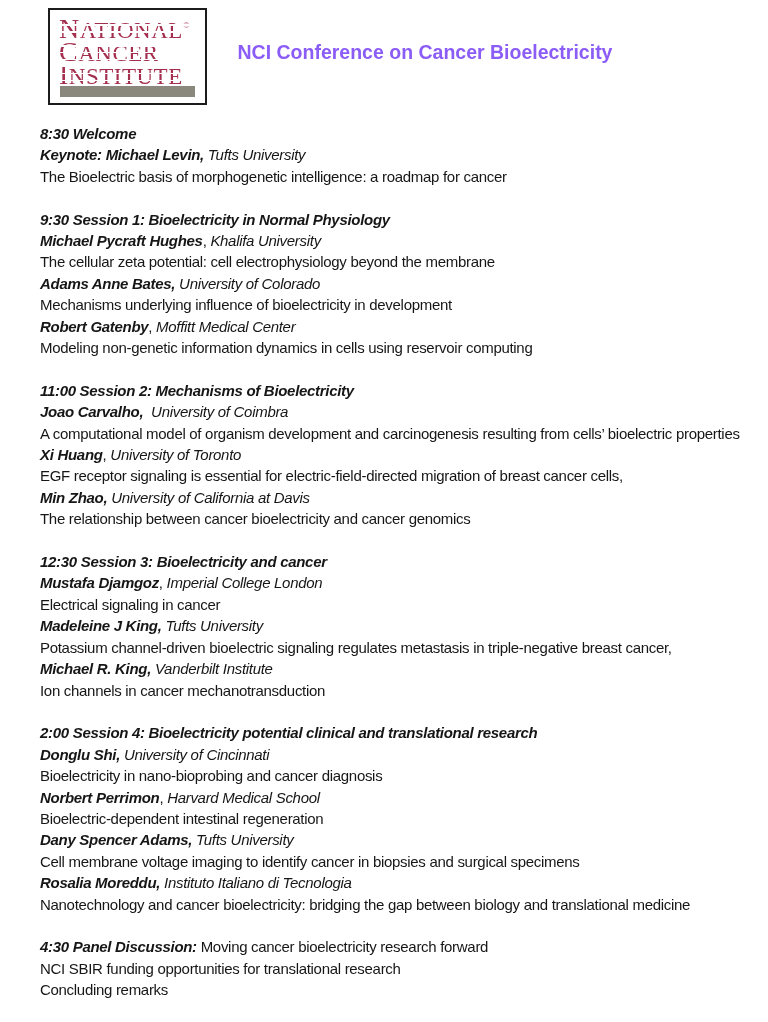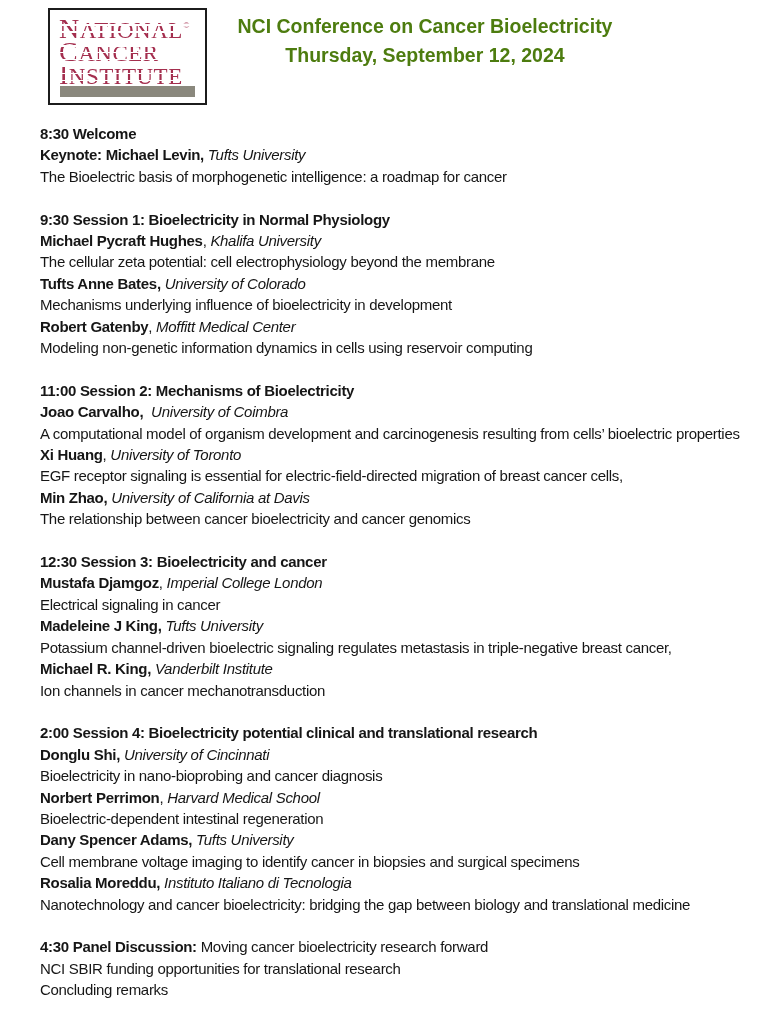--- a/index.html
+++ b/index.html
@@ -48,73 +48,72 @@
     );
     pointer-events: none;
   }
   .logo-bar {
     position: absolute; left: 10px; right: 10px; bottom: 6px;
     height: 11px;
     background: #8a887d;
   }
 
   .title-block {
-    position: absolute; left: 82px; top: 12px; width: 686px;
+    position: absolute; left: 82px; top: 38px; width: 686px;
     text-align: center;
     font-weight: 700;
     font-size: 19.5px;
     line-height: 29px;
-    color: #4d7c0f;
+    color: #8b5cf6;
   }
   .title-block p { margin: 0; }
 
   
   .agenda {
     position: absolute; left: 40px; top: 123px; width: 731px;
     font-size: 15px;
     line-height: 21.4px;
     letter-spacing: -0.3px;
   }
   .session { margin: 0 0 21.4px 0; }
   .session:last-child { margin-bottom: 0; }
   .line { margin: 0; }
-  .b { font-weight: 700; }
+  .b { font-weight: 700; font-style: italic; }
   .i { font-style: italic; margin-top: 35px; }
 </style>
 </head>
 <body>
 
 <header>
   <div class="logo-box">
     <div class="logo-text">
       <p class="logo-line"><span>National</span><span class="reg-mark">®</span></p>
       <p class="logo-line">Cancer</p>
       <p class="logo-line">Institute</p>
     </div>
     <div class="logo-stripes"></div>
     <div class="logo-bar"></div>
   </div>
 
   <div class="title-block">
     <p>NCI Conference on Cancer Bioelectricity</p>
-    <p>Thursday, September 12, 2024</p>
   </div>
 </header>
 
 <main class="agenda" id="agenda">
     <section class="session">
       <p class="line"><span class="b">8:30 Welcome</span></p>
       <p class="line"><span class="b">Keynote: Michael Levin,</span><span> </span><span class="i">Tufts University</span></p>
       <p class="line">The Bioelectric basis of morphogenetic intelligence: a roadmap for cancer</p>
     </section>
     <section class="session">
       <p class="line"><span class="b">9:30 Session 1: Bioelectricity in Normal Physiology</span></p>
       <p class="line"><span class="b">Michael Pycraft Hughes</span><span>, </span><span class="i">Khalifa University</span></p>
       <p class="line">The cellular zeta potential: cell electrophysiology beyond the membrane</p>
-      <p class="line"><span class="b">Tufts Anne Bates,</span><span> </span><span class="i">University of Colorado</span></p>
+      <p class="line"><span class="b">Adams Anne Bates,</span><span> </span><span class="i">University of Colorado</span></p>
       <p class="line">Mechanisms underlying influence of bioelectricity in development</p>
       <p class="line"><span class="b">Robert Gatenby</span><span>, </span><span class="i">Moffitt Medical Center</span></p>
       <p class="line">Modeling non-genetic information dynamics in cells using reservoir computing</p>
     </section>
     <section class="session">
       <p class="line"><span class="b">11:00 Session 2: Mechanisms of Bioelectricity</span></p>
       <p class="line"><span class="b">Joao Carvalho,</span><span>&nbsp; </span><span class="i">University of Coimbra</span></p>
       <p class="line">A computational model of organism development and carcinogenesis resulting from cells’ bioelectric properties</p>
       <p class="line"><span class="b">Xi Huang</span><span>, </span><span class="i">University of Toronto</span></p>
       <p class="line">EGF receptor signaling is essential for electric-field-directed migration of breast cancer cells,</p>

